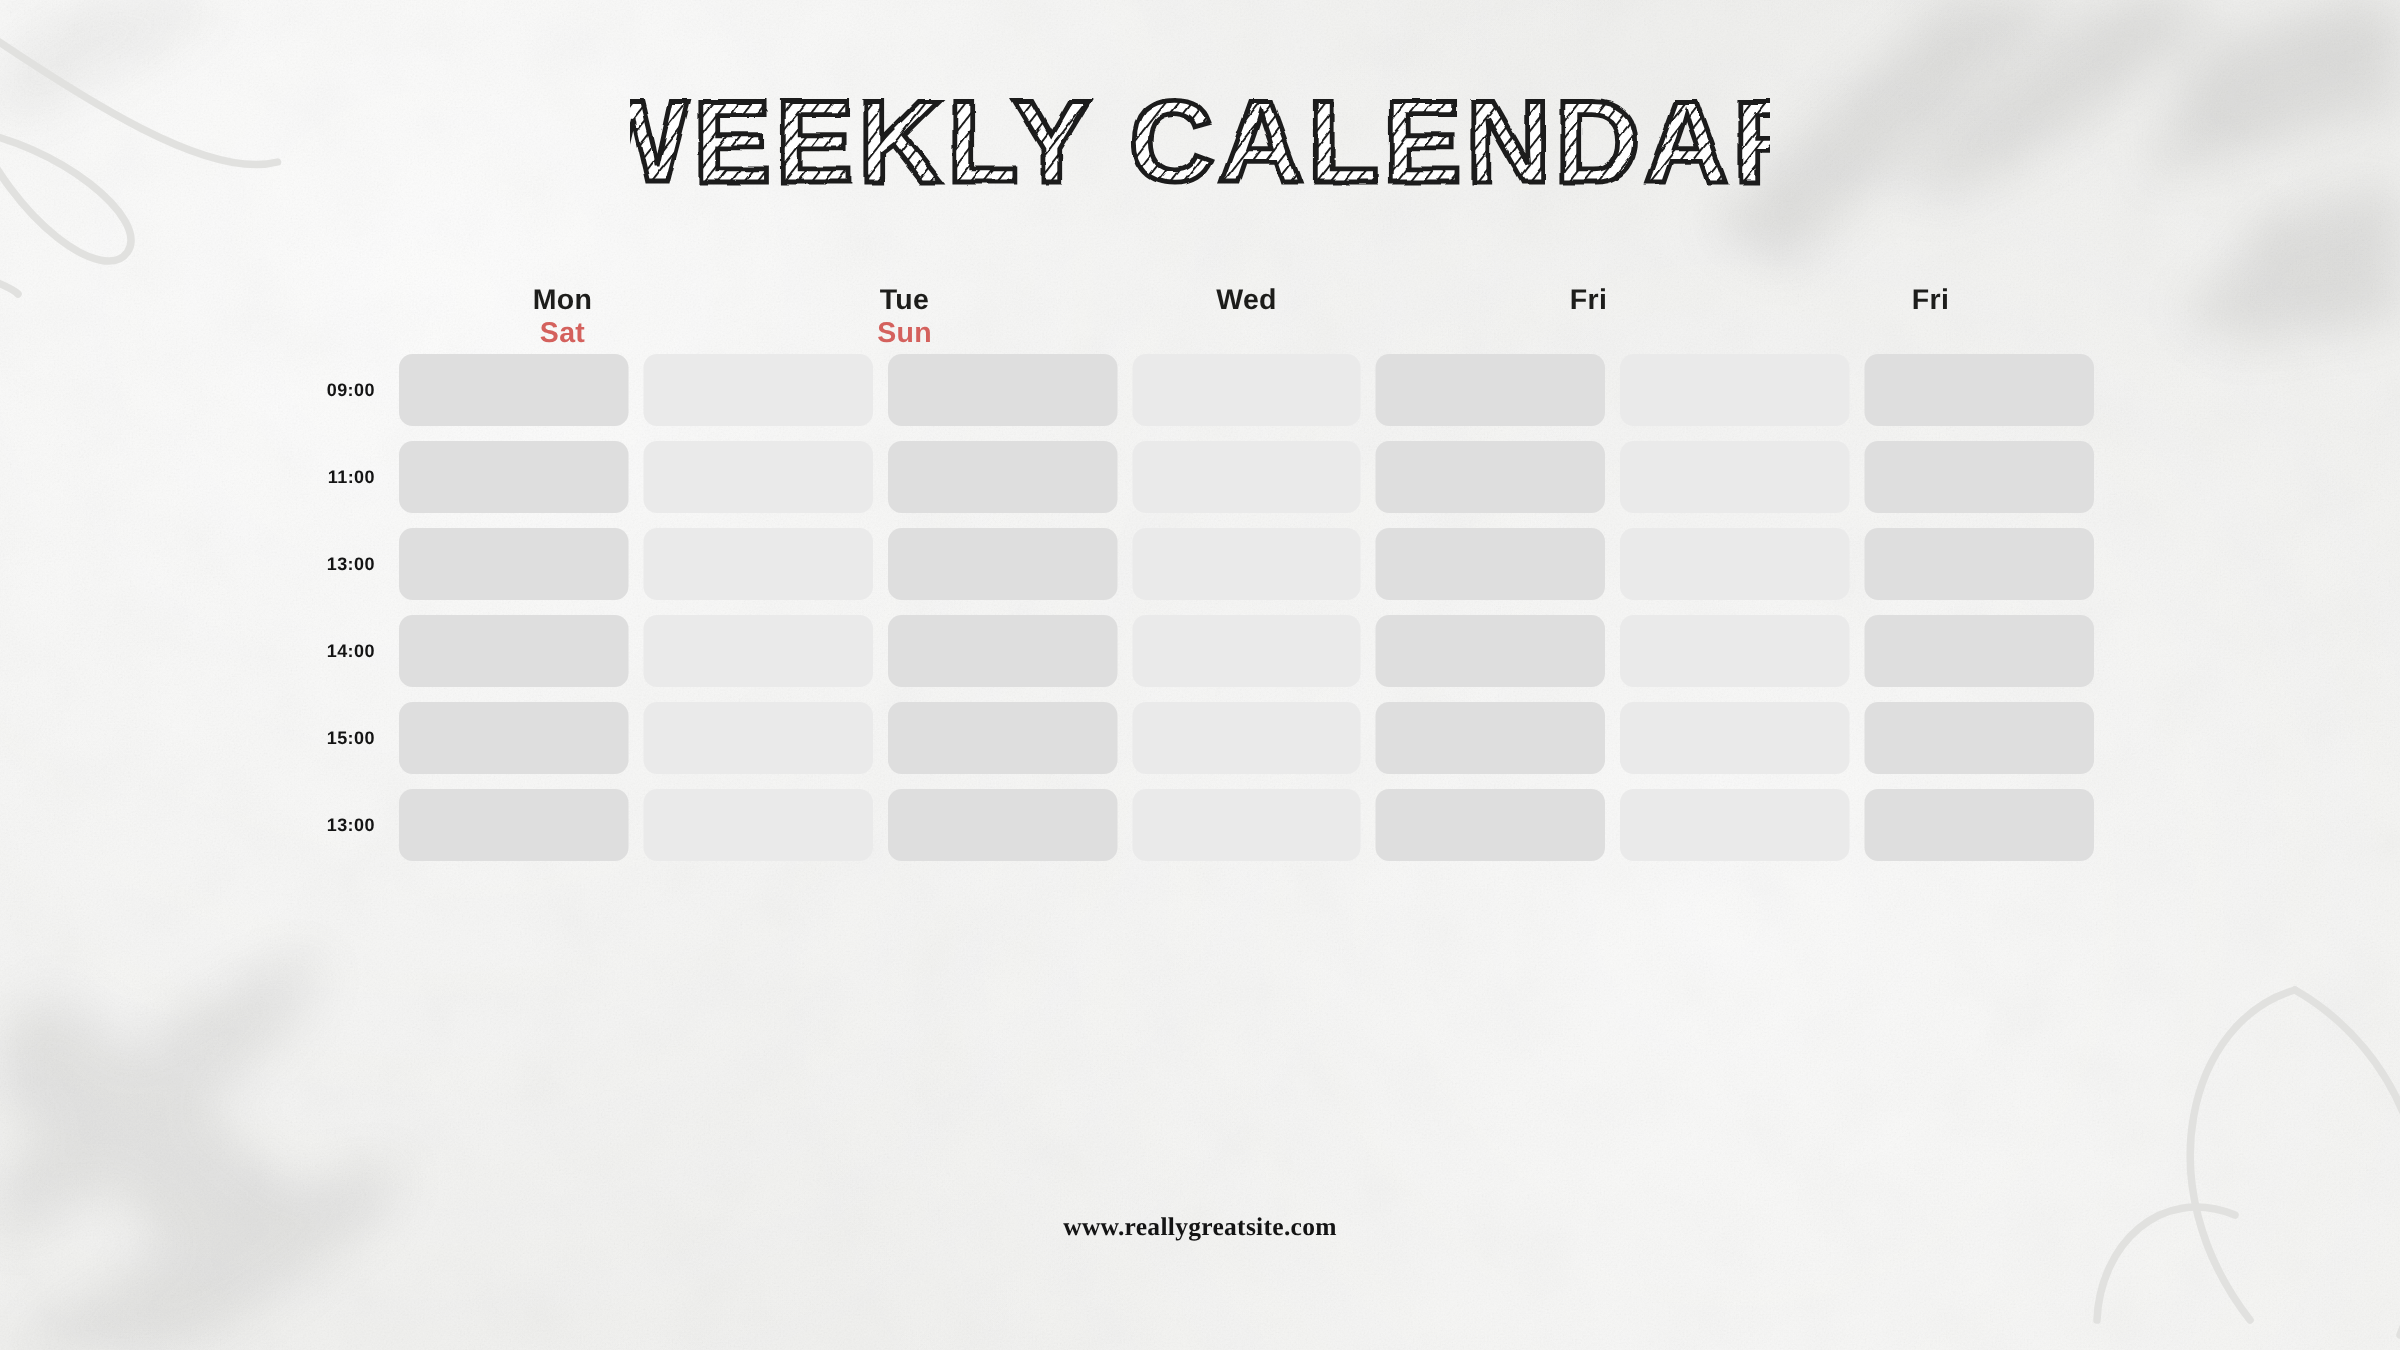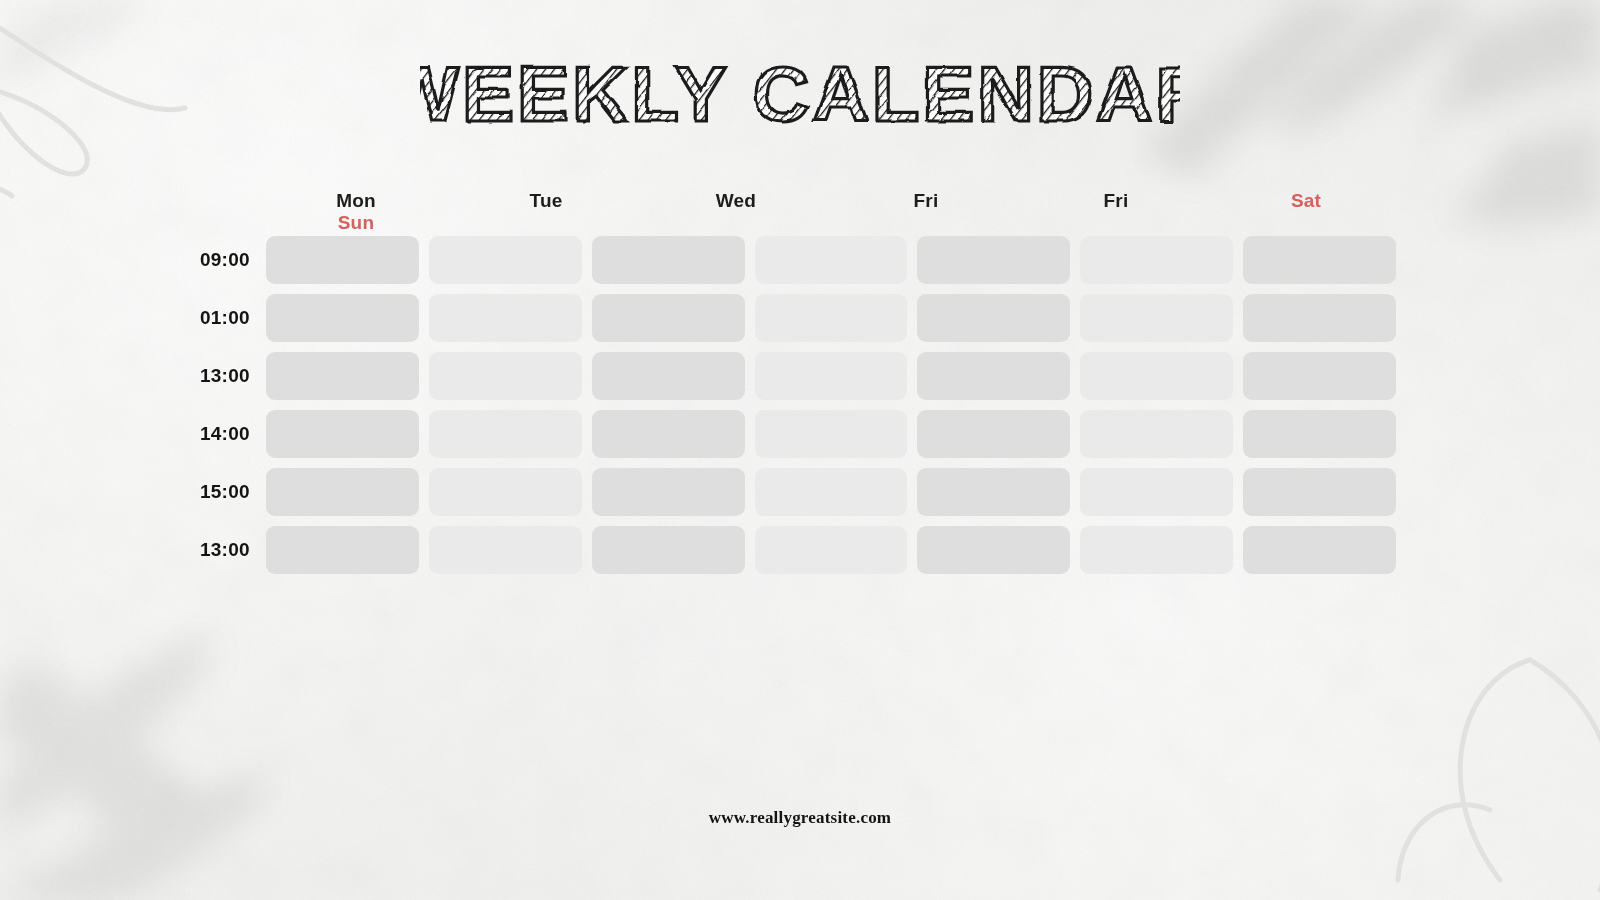--- a/index.html
+++ b/index.html
@@ -53,21 +53,21 @@
 
   
   .calendar {
     position:absolute;
     left:266px; top:190px;
     width:1130px;
   }
 
   .day-header-row {
     display:grid;
-    grid-template-columns:repeat(6, 1fr);
+    grid-template-columns:repeat(5, 1fr);
     column-gap:10px;
     height:42px;
     align-items:center;
   }
   .day-header {
     text-align:center;
     font-size:19px;
     font-weight:700;
     color:#1d1d1b;
     letter-spacing:.2px;
@@ -85,21 +85,21 @@
     position:relative;
   }
   .hour-row:last-child { margin-bottom:0; }
 
   .time-label {
     position:absolute;
     left:-80px;
     width:64px;
     top:0; height:48px;
     display:flex; align-items:center; justify-content:flex-end;
-    font-size:19px;
+    font-size:12px;
     font-weight:700;
     color:#141414;
     letter-spacing:.3px;
   }
 
   .slot {
     border-radius:9px;
     background:#dedede;
   }
   .slot.alt { background:#eaeaea; }
@@ -210,21 +210,21 @@
           <div class="time-label">09:00</div>
           <div class="slot"></div>
           <div class="slot alt"></div>
           <div class="slot"></div>
           <div class="slot alt"></div>
           <div class="slot"></div>
           <div class="slot alt"></div>
           <div class="slot"></div>
         </div>
         <div class="hour-row">
-          <div class="time-label">01:00</div>
+          <div class="time-label">11:00</div>
           <div class="slot"></div>
           <div class="slot alt"></div>
           <div class="slot"></div>
           <div class="slot alt"></div>
           <div class="slot"></div>
           <div class="slot alt"></div>
           <div class="slot"></div>
         </div>
         <div class="hour-row">
           <div class="time-label">13:00</div>

